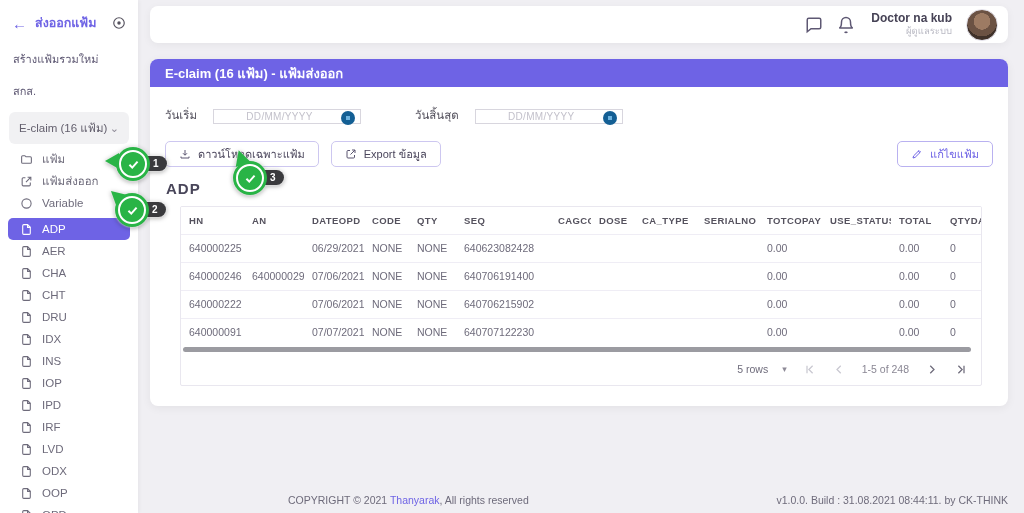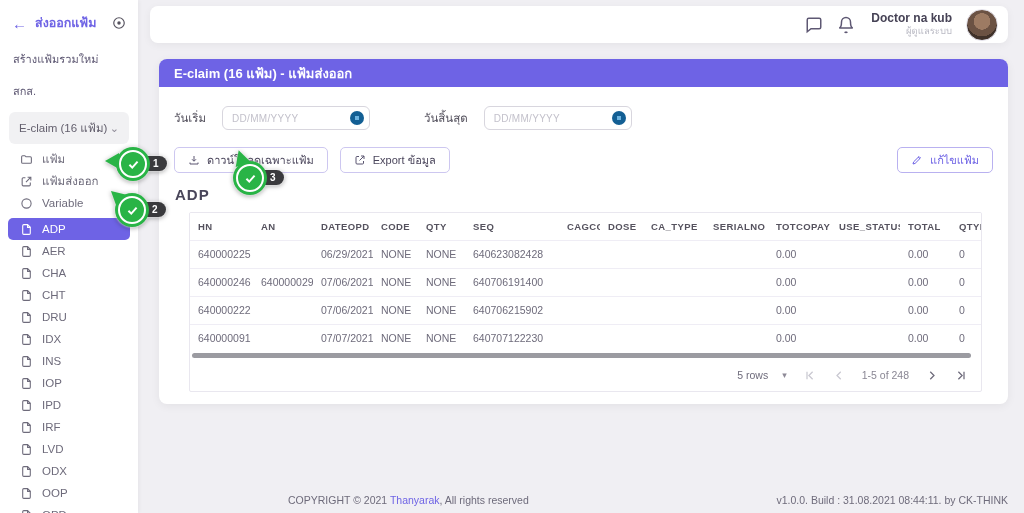--- a/index.html
+++ b/index.html
@@ -33,30 +33,30 @@
             justify-content:flex-end; gap:14px; padding:0 10px; box-shadow:0 2px 8px rgba(0,0,0,.05); }
   .top-ic { width:18px; height:18px; color:#5e5873; cursor:pointer; }
   .user-block { text-align:right; line-height:1.15; margin-left:2px; cursor:pointer; }
   .user-name { font-size:12px; font-weight:bold; color:#464255; }
   .user-role { font-size:9.5px; color:#b9b9c3; }
   .avatar { width:32px; height:32px; border-radius:50%; flex:0 0 32px; overflow:hidden;
             background:radial-gradient(circle at 50% 38%, #9d7b63 0 34%, #6b5243 35% 62%, #3f3129 63%);
             border:1px solid #e3e1ea; cursor:pointer; }
 
   .content-card { margin-top:16px; background:#fff; border-radius:8px; box-shadow:0 2px 10px rgba(0,0,0,.06);
-                  padding-bottom:12px;margin-left:9px; }
+                  padding-bottom:20px; }
   .banner { height:28px; background:#6e63e5; border-radius:8px 8px 0 0; display:flex; align-items:center;
             padding:0 15px; color:#fff; font-weight:bold; font-size:13px; }
 
   .filters { display:flex; align-items:center; gap:16px; padding:19px 15px 0; }
   .filter-label { font-size:11.5px; color:#55525e; }
   .date-wrap { position:relative; width:148px; }
-  .date-input { width:148px; height:24px; border:1px solid #d8d6de; border-radius:6px;
+  .date-input { width:148px; height:15px; border:1px solid #d8d6de; border-radius:0;
                 padding:0 24px 0 9px; font-size:10px; color:#5e5873; outline:none;
-                font-family:"Liberation Sans","DejaVu Sans",sans-serif; }
+                font-family:"Liberation Sans","DejaVu Sans",sans-serif;text-align:center; }
   .date-input::placeholder { color:#c3c1cb; letter-spacing:.3px; }
   .date-ic { position:absolute; right:6px; top:5px; width:14px; height:14px; border-radius:50%;
              background:radial-gradient(circle at 50% 50%, #6db3e0 0 24%, #135f94 25%); cursor:pointer; }
   .filter-gap { width:22px; }
 
   .actions { display:flex; align-items:center; gap:12px; padding:17px 15px 0; }
   .btn { display:flex; align-items:center; gap:7px; height:26px; padding:0 13px; background:#fff;
          border:1px solid #cdc7f0; border-radius:5px; font-size:11px; color:#4b465c; cursor:pointer;
          font-family:"Liberation Sans","DejaVu Sans",sans-serif; }
   .btn .bic { width:12px; height:12px; color:#5a5570; }

